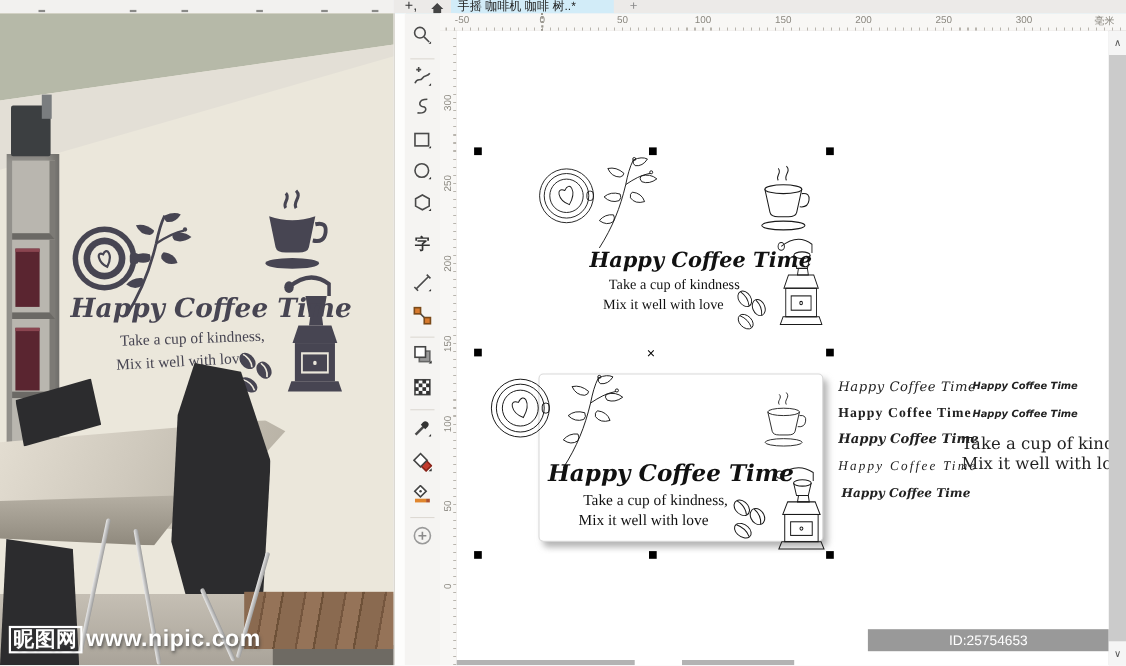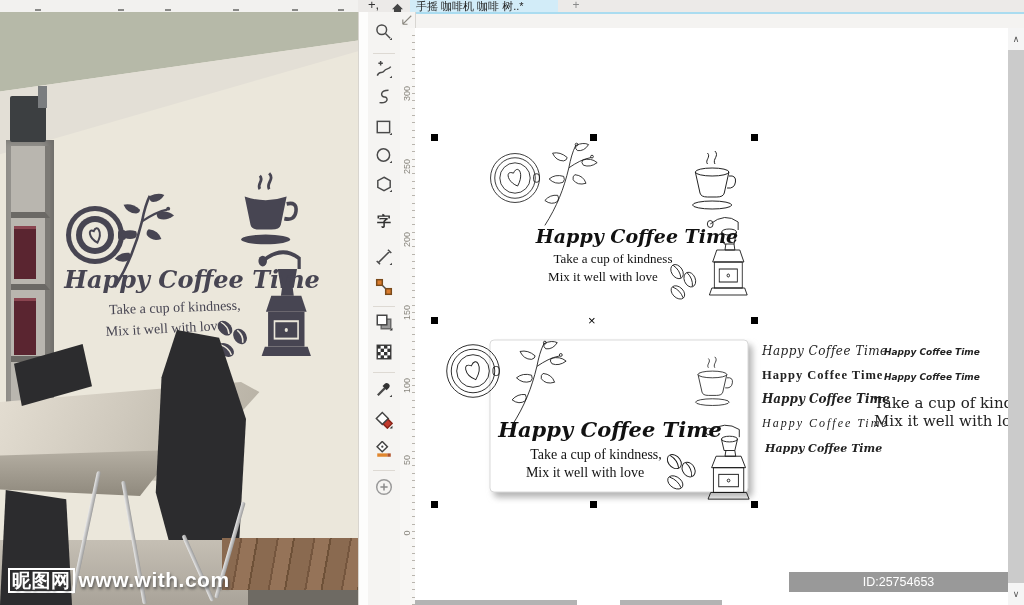--- a/index.html
+++ b/index.html
@@ -260,21 +260,21 @@
     <div class="abs" id="floor"></div>
     <div class="abs" id="baseboard"></div>
     <div class="abs" id="floor-dark"></div>
     <div class="chair-dark" id="chair-left-front"></div>
     <div class="leg" style="left:84px;top:458px;height:125px;transform:rotate(12deg)"></div>
     <div class="leg" style="left:132px;top:468px;height:125px;transform:rotate(-10deg)"></div>
     <div class="leg" style="left:228px;top:488px;height:100px;transform:rotate(16deg)"></div>
     <div class="leg" style="left:196px;top:520px;height:72px;transform:rotate(-24deg)"></div>
 
     <div class="abs" id="nipic-wm">
-      <span class="logo">昵图网</span><span>www.with.com</span>
+      <span class="logo">昵图网</span><span>www.nipic.com</span>
     </div>
   </div>
 
   <div class="abs" id="divider"></div>
 
   <div class="abs" id="toolbox">
     <div class="tool" style="top:11px">
       <svg viewBox="0 0 16 16">
           <circle cx="6" cy="6" r="4.3"></circle>
           <path d="M9.3 9.3 L13.5 13.5"></path>
@@ -380,20 +380,32 @@
           <circle cx="8" cy="8" r="6.5" stroke="#9a9a9a"></circle>
           <path d="M8 4.8 v6.4 M4.8 8 h6.4" stroke="#8a8a8a"></path>
         </svg>
     </div>
   </div>
 
   <div class="abs" id="ruler-corner">
     <svg width="15" height="15" viewBox="0 0 16 16">
         <path d="M3 13 L12 4 M3 13 v-5 M3 13 h5" stroke="#8a877f" fill="none" stroke-width="1.2"></path>
       </svg>
+  </div>
+  <div class="abs" id="h-ruler">
+    <span class="hlab" style="left:20px">-50</span>
+    <span class="hlab" style="left:93px">0</span>
+    <span class="hlab" style="left:166px">50</span>
+    <span class="hlab" style="left:239px">100</span>
+    <span class="hlab" style="left:312px">150</span>
+    <span class="hlab" style="left:385px">200</span>
+    <span class="hlab" style="left:458px">250</span>
+    <span class="hlab" style="left:531px">300</span>
+    <span class="hlab" style="left:604px">毫米</span>
+    <span id="origin-dash"></span>
   </div>
   <div class="abs" id="v-ruler">
     <span class="vlab" style="top:62px">300</span>
     <span class="vlab" style="top:135px">250</span>
     <span class="vlab" style="top:208px">200</span>
     <span class="vlab" style="top:281px">150</span>
     <span class="vlab" style="top:354px">100</span>
     <span class="vlab" style="top:427px">50</span>
     <span class="vlab" style="top:500px">0</span>
   </div>

